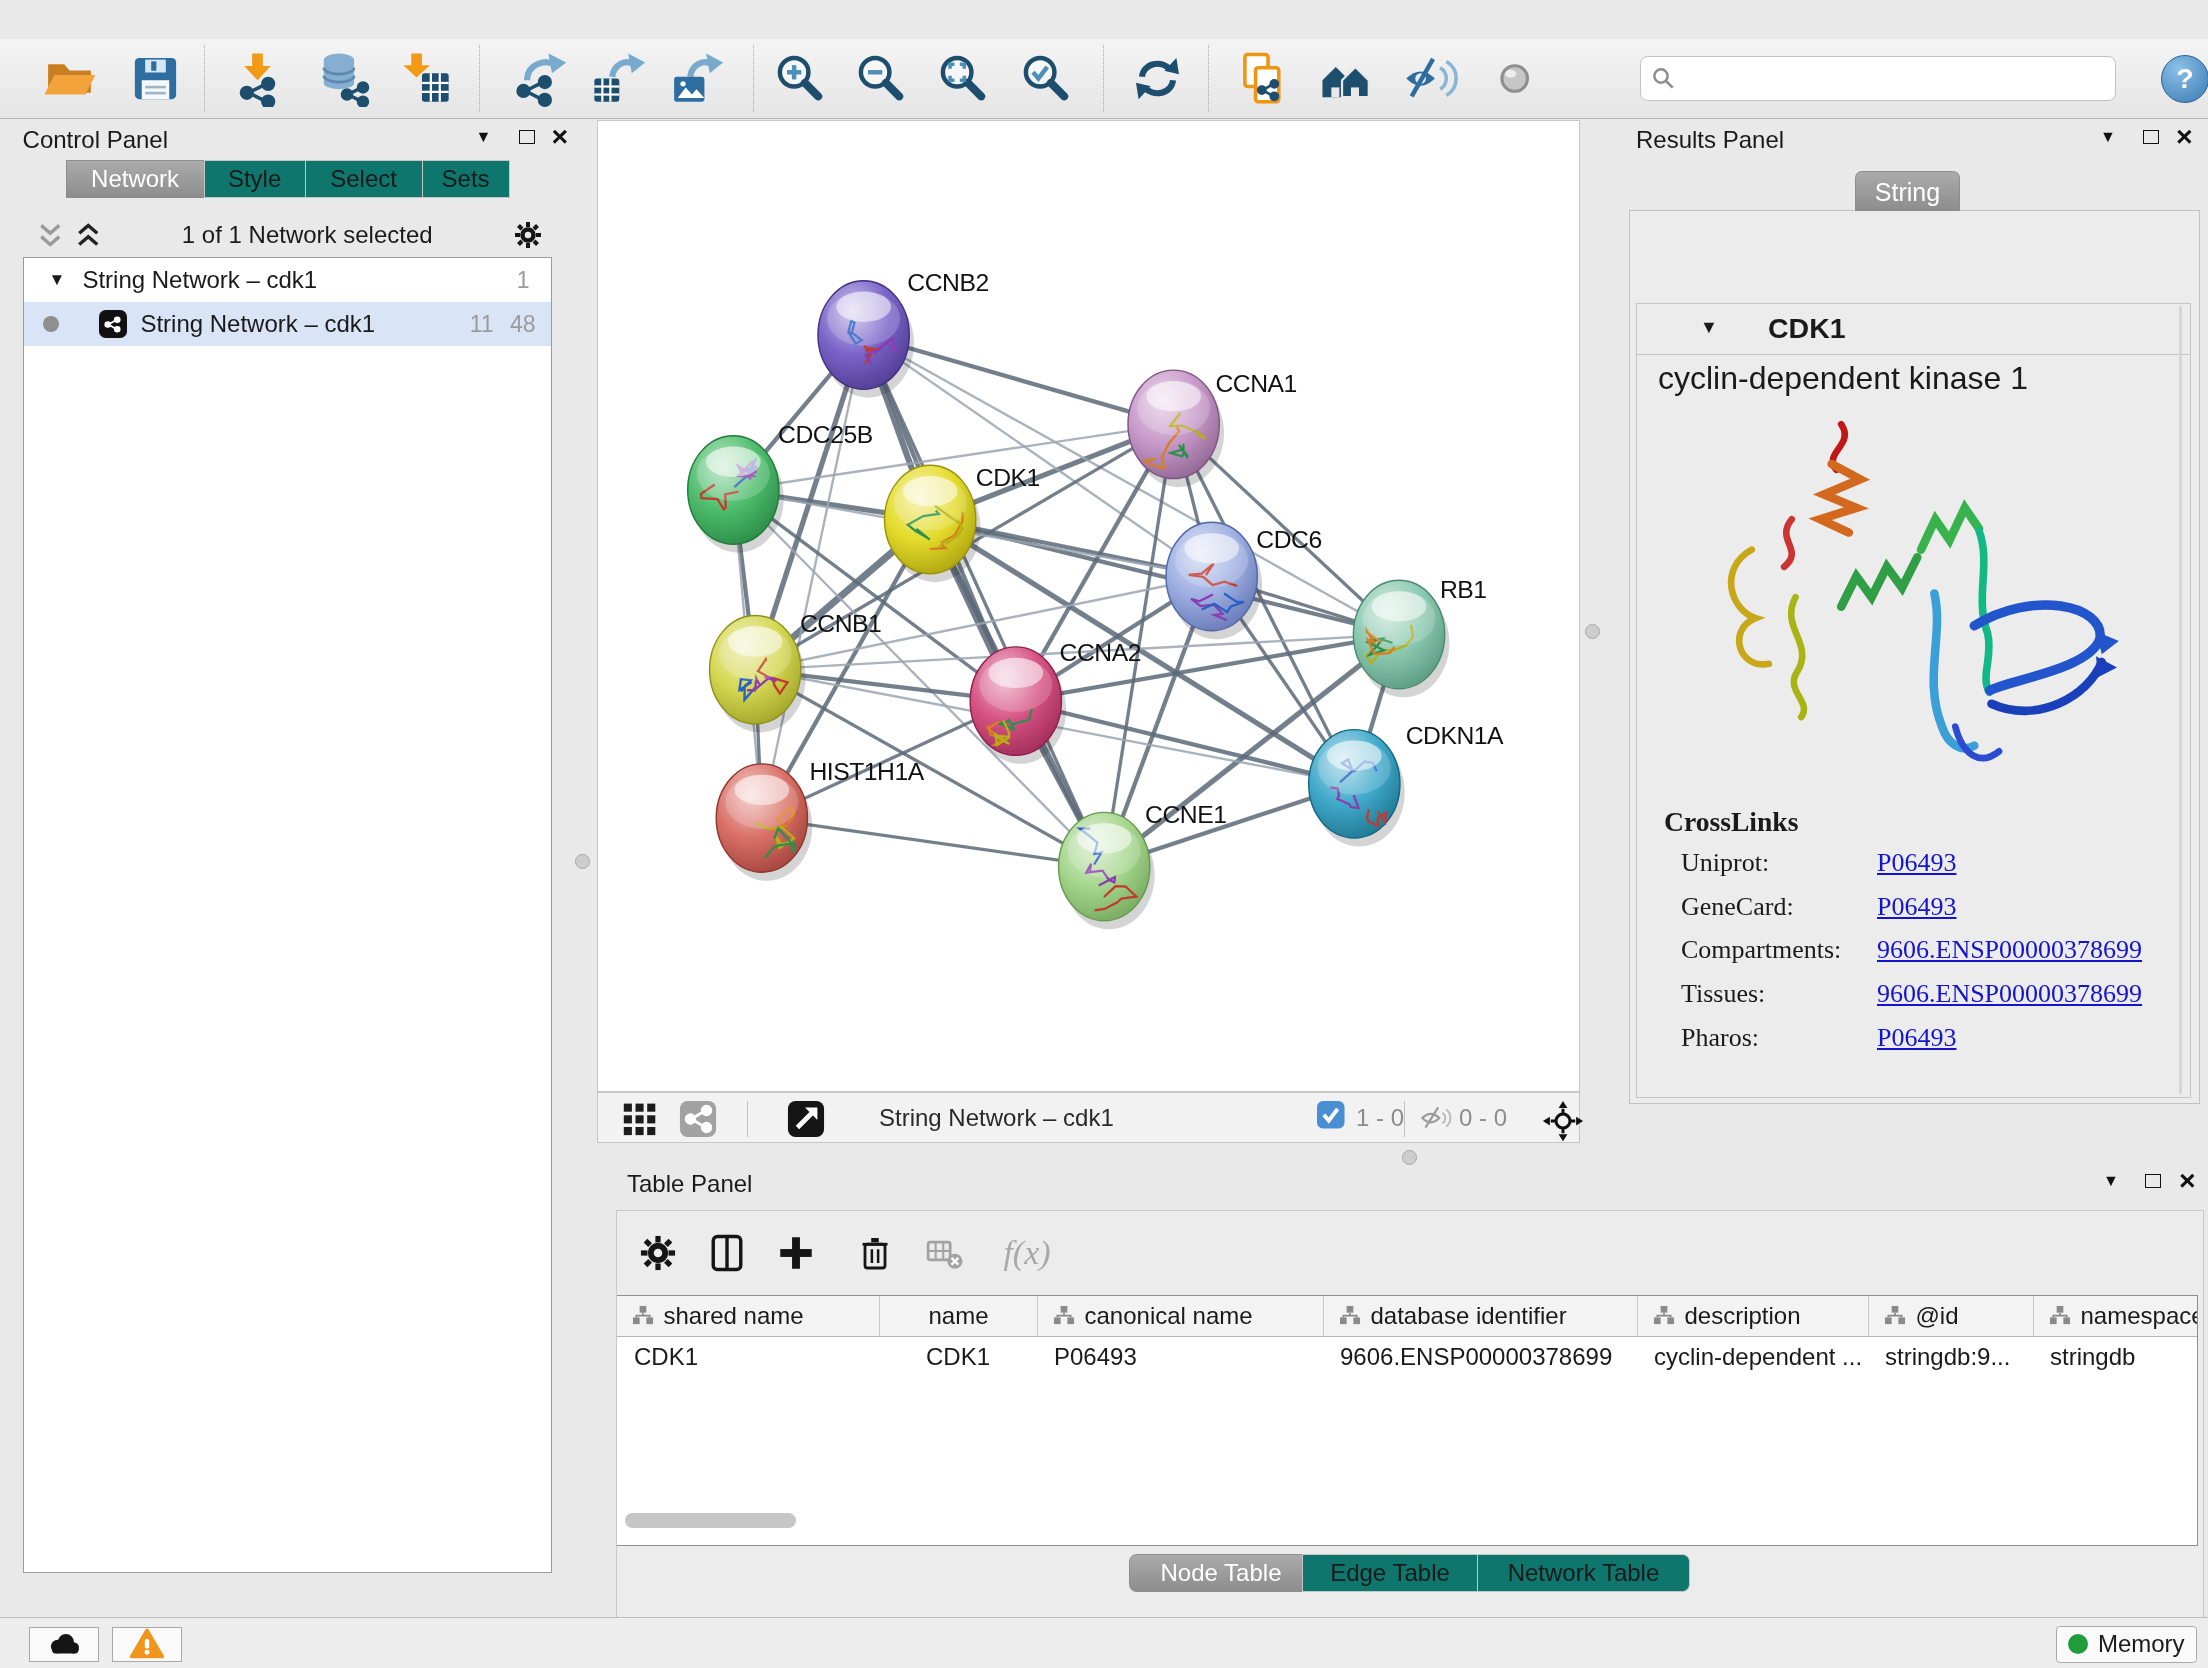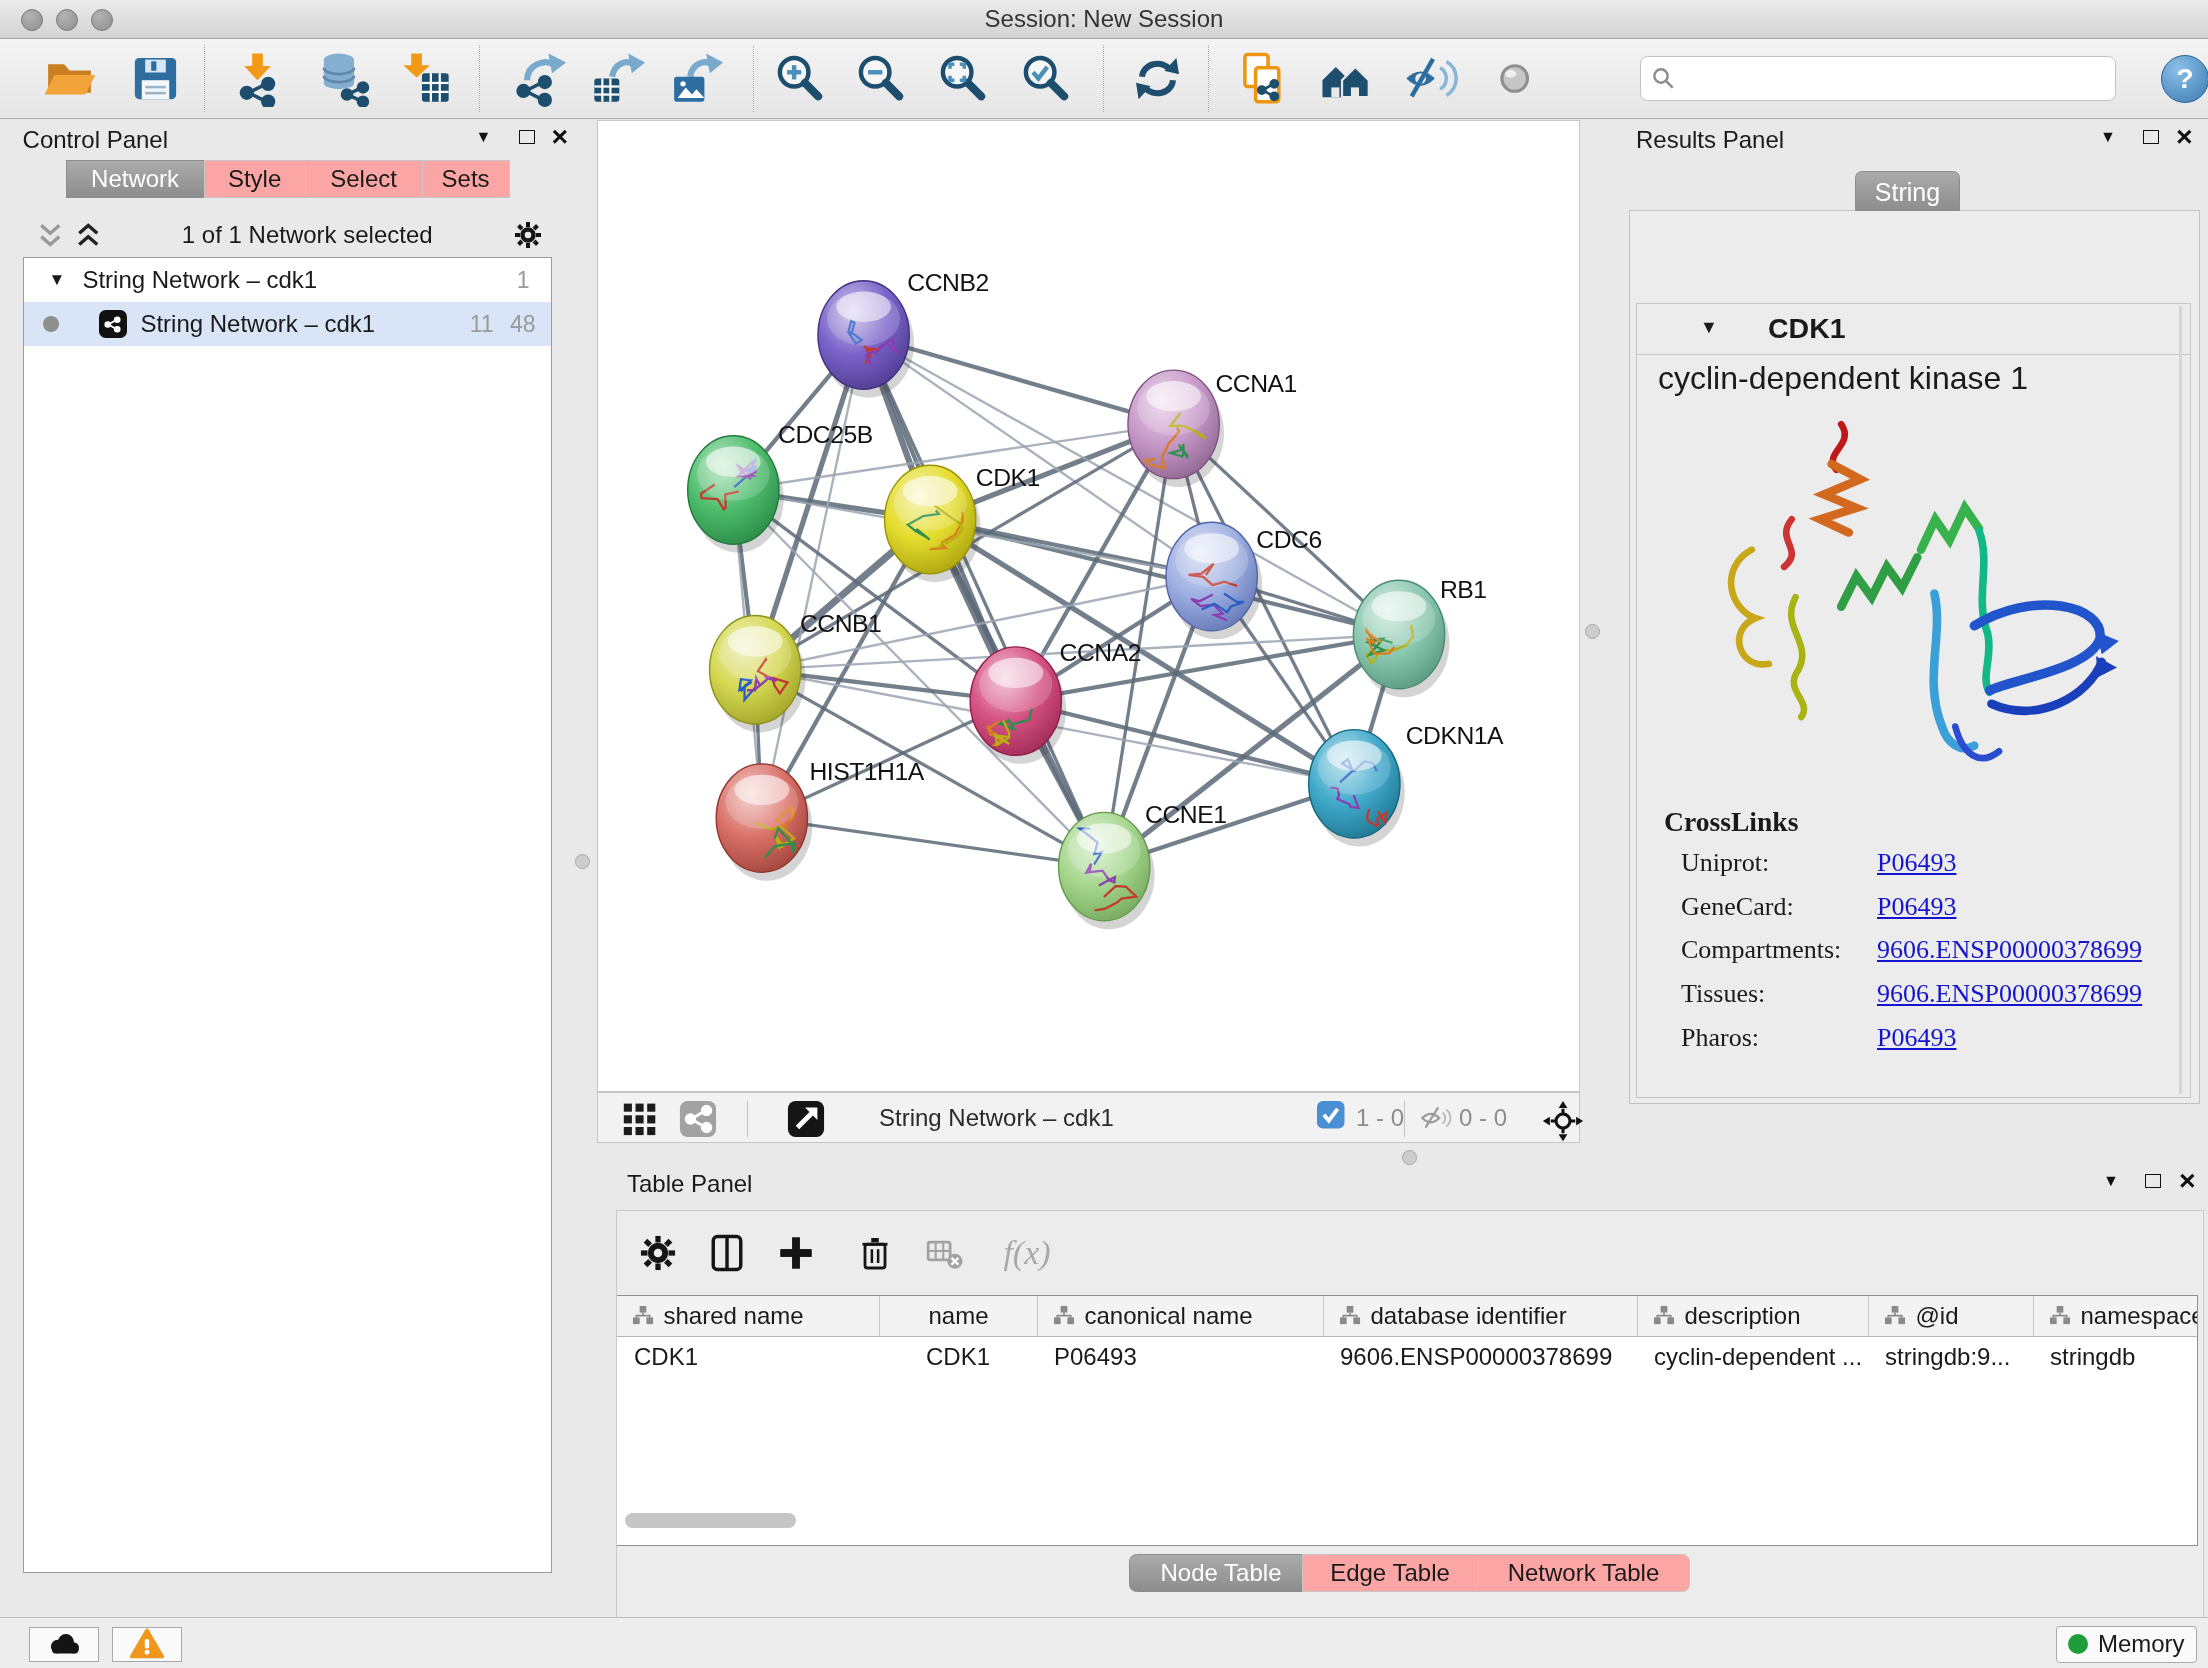--- a/index.html
+++ b/index.html
@@ -22,21 +22,21 @@
     border:1px solid #c2c2c2;border-radius:7.6px;display:flex;align-items:center;padding-left:9.5px;box-sizing:border-box;}
   #search-box input{border:none;outline:none;font-size:23px;flex:1;margin-left:7.6px;font-family:"Liberation Sans",sans-serif;background:transparent;}
   #help-btn{position:absolute;left:2161px;top:16px;width:46px;height:46px;border-radius:50%;
     background:radial-gradient(circle at 35% 28%,#8bc0e8,#3a7ab2);border:1px solid #2d6292;
     color:#fff;font-size:28.5px;font-weight:bold;text-align:center;line-height:44px;}
   
   .panel-title{font-size:24px;color:#1a1a1a;}
   .ph-min{font-size:16px;color:#111;}
   .ph-float{width:14.3px;height:12.4px;border:1.9px solid #111;display:inline-block;}
   .ph-close{font-size:28.5px;font-weight:bold;color:#111;line-height:19px;}
-  .tab{box-sizing:border-box;display:inline-block;background:#fca5a5;border:1px solid #c6c6c6;
+  .tab{box-sizing:border-box;display:inline-block;background:#0f766e;border:1px solid #c6c6c6;
     text-align:center;font-size:24px;line-height:36px;height:38px;vertical-align:top;margin-left:-1px;}
   .tab.sel{background:linear-gradient(#ababab,#8d8d8d);color:#fff;border-color:#8d8d8d;}
   .knob{position:absolute;width:13.3px;height:13.3px;border-radius:50%;background:#cdcdcd;border:1px solid #a9a9a9;}
   
   #control-panel{position:absolute;left:7.6px;top:122px;width:559px;height:1457px;}
   #cp-tabs{position:absolute;left:59px;top:38px;height:38px;}
   #cp-listbar{position:absolute;left:15px;top:92px;width:531px;height:42px;display:flex;align-items:center;}
   #cp-status{flex:1;text-align:center;font-size:24px;}
   #cp-tree{position:absolute;left:15px;top:135px;width:529px;height:1316px;background:#fff;
     border:1.9px solid #9b9b9b;box-sizing:border-box;}
@@ -99,26 +99,20 @@
   #memory-btn{position:absolute;left:2056px;top:7.6px;width:141px;height:37px;background:#fafafa;
     border:1px solid #a9a9a9;border-radius:3.8px;display:flex;align-items:center;justify-content:center;gap:9.5px;
     font-size:24px;box-sizing:border-box;}
   #memory-dot{width:20px;height:20px;border-radius:50%;background:#1f9d3a;}
 </style>
 </head>
 <body>
 
 <div id="root">
 
-  <div id="titlebar">
-    <div class="traffic" style="left:21px"></div>
-    <div class="traffic" style="left:56px"></div>
-    <div class="traffic" style="left:91px"></div>
-    <div id="win-title">Session: New Session</div>
-  </div>
 
   <div id="toolbar">
     <div class="tbtn" style="left:38px">
       <svg width="57" height="57" viewBox="0 0 64 64">
         <path d="M8 48 V16 h18 l6 7 h24 v25 z" fill="#c97f1f"></path>
         <path d="M4 50 l11-22 h46 l-11 22 z" fill="#f2a43b"></path>
       </svg>
     </div>
     <div class="tbtn" style="left:124px">
       <svg width="55" height="55" viewBox="0 0 64 64">

